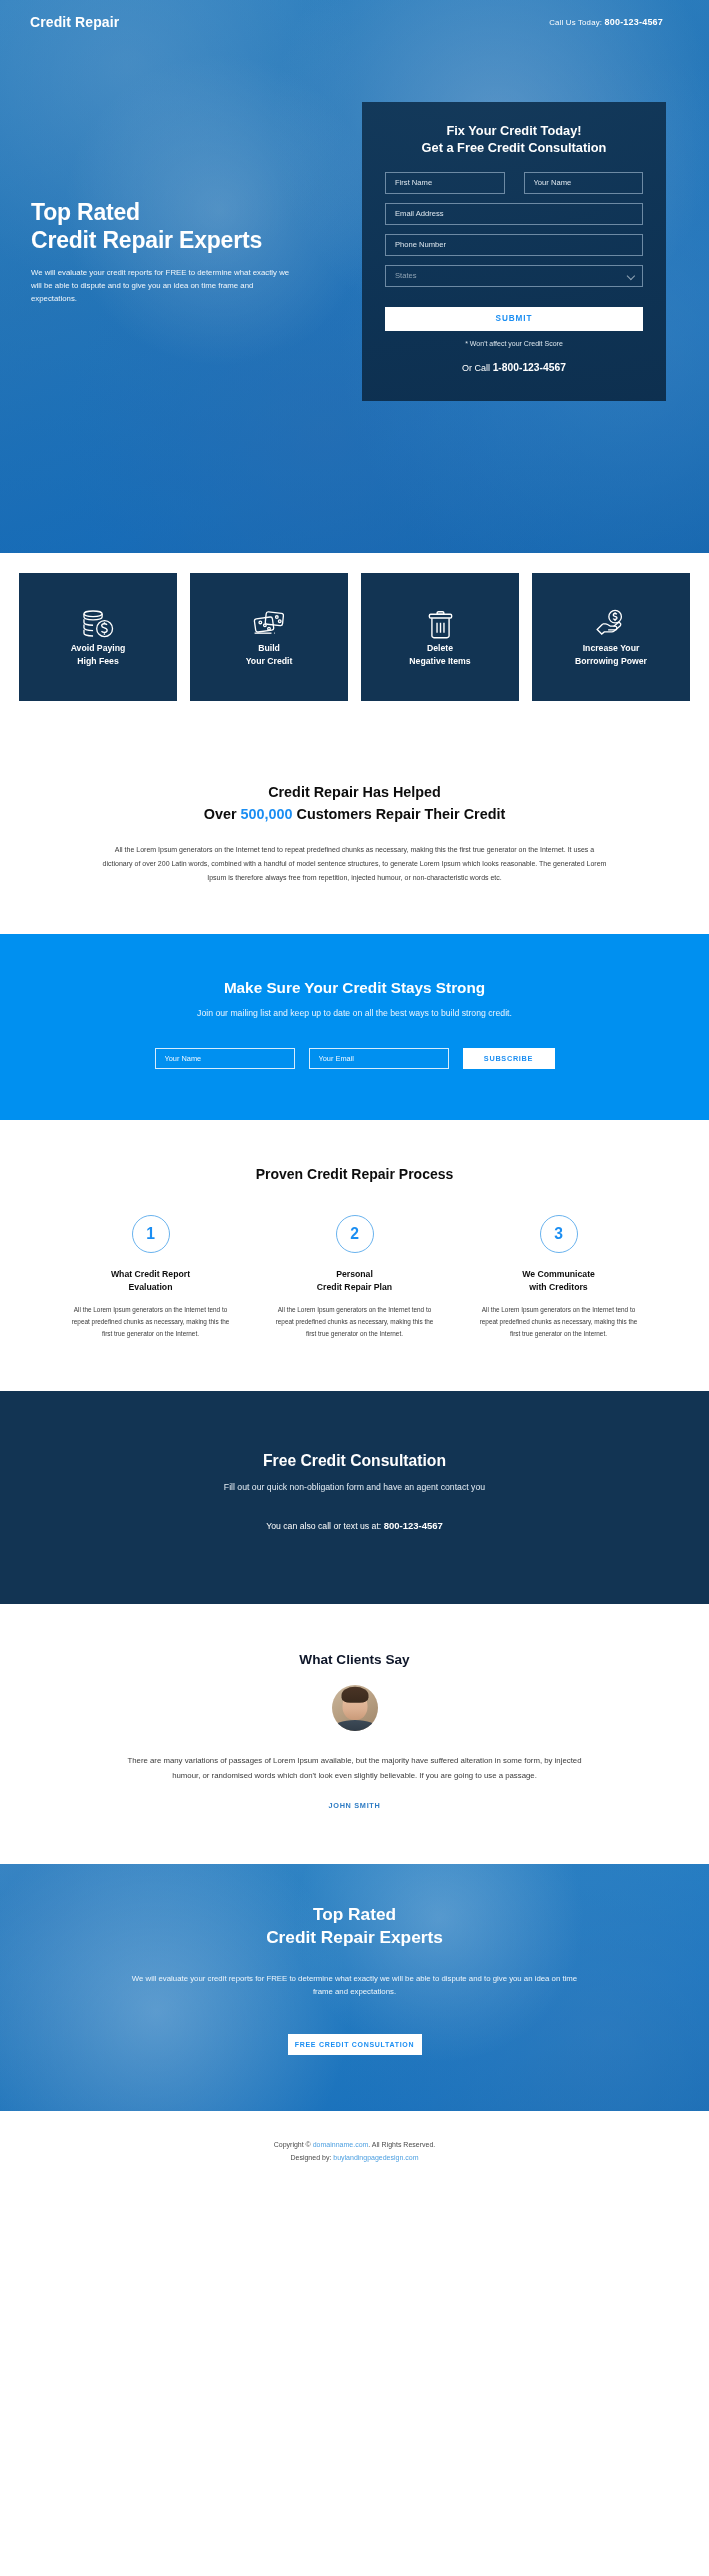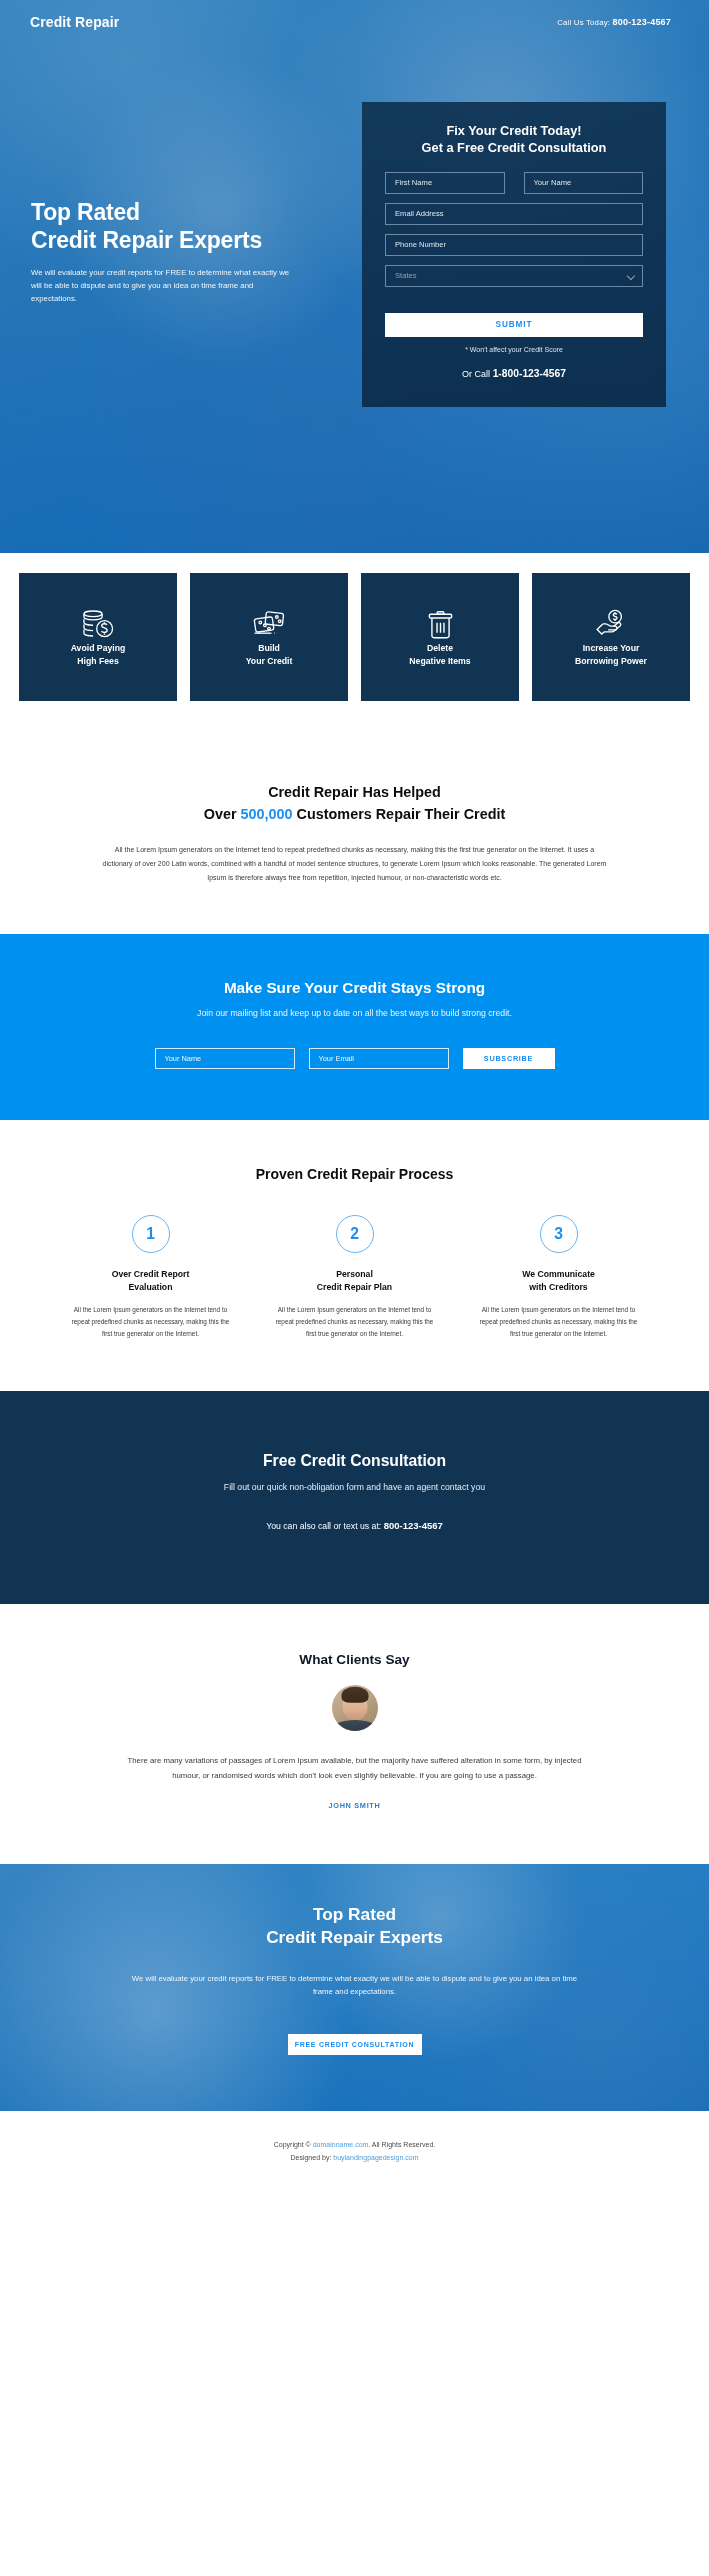--- a/index.html
+++ b/index.html
@@ -35,21 +35,21 @@
       linear-gradient(160deg, #3f8cc6 0%, #2f7ebd 38%, #1f79c6 72%, #1b6fb8 100%);
   }
   .hero-photo:after{
     content:"";
     position:absolute; inset:0;
     background: linear-gradient(180deg, rgba(22,110,180,.30) 0%, rgba(16,98,170,.34) 55%, rgba(14,92,165,.46) 100%);
   }
   .hero-inner { position: relative; width: 709px; height: 553px; }
 
   .topbar {
-    position: absolute; top: 0; left: 0; right: 8px;
+    position: absolute; top: 0; left: 0; right: 16px;
     height: 43px;
     display: flex; align-items: center; justify-content: space-between;
     padding: 16px 30px;
     gap: 48px;
   }
   .logo {
     color: #fff; font-size: 14px; font-weight: bold; letter-spacing: 0.1px;
   }
   .call-top { color: #fff; font-size: 7.8px; letter-spacing: 0.2px; }
   .call-top b { font-size: 9px; font-weight: bold; }
@@ -89,21 +89,21 @@
   .select-wrap { position: relative; margin-top: 9px; }
   .select-wrap .fld { color: #8fa3b4; }
   .select-wrap .fld::placeholder { color: #8fa3b4; }
   .caret {
     position: absolute; right: 9px; top: 8.2px;
     width: 5.8px; height: 5.8px; pointer-events: none;
     border-right: 1.2px solid #8fa3b4; border-bottom: 1.2px solid #8fa3b4;
     transform: rotate(45deg);
   }
   .submit-btn {
-    width: 100%; margin-top: 26px; height: 24px;
+    width: 100%; margin-top: 20px; height: 24px;
     background: #fff; border: 0; cursor: pointer;
     color: #1b8ef2; font-size: 8.2px; font-weight: bold; letter-spacing: 0.9px;
     font-family: "Liberation Sans", sans-serif;
   }
   .form-note { color: #dbe5ec; text-align: center; font-size: 7px; margin-top: 9px; }
   .form-call { color: #fff; text-align: center; font-size: 9px; margin-top: 15px; }
   .form-call b { font-weight: bold; font-size: 10.3px; }
 
   
   .features {
@@ -378,21 +378,21 @@
     </div>
   </section>
 
   <section class="process">
     <h2>Proven Credit Repair Process</h2>
     <div class="steps">
 
       <div class="step">
         <div class="step-circle">1</div>
         <div class="step-title">
-          <div>Over Credit Report</div>
+          <div>What Credit Report</div>
           <div>Evaluation</div>
         </div>
         <div class="step-text">All the Lorem Ipsum generators on the Internet tend to repeat predefined chunks as necessary, making this the first true generator on the Internet.</div>
       </div>
 
       <div class="step">
         <div class="step-circle">2</div>
         <div class="step-title">
           <div>Personal</div>
           <div>Credit Repair Plan</div>

